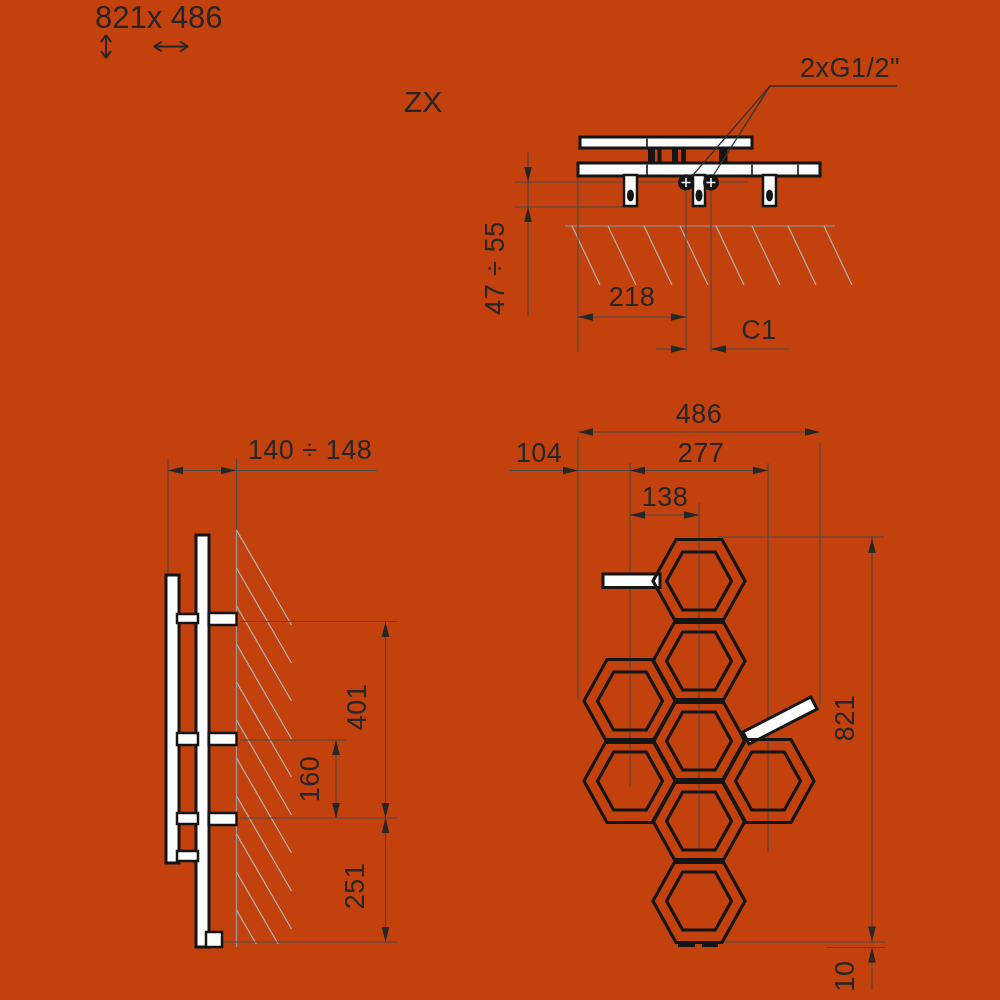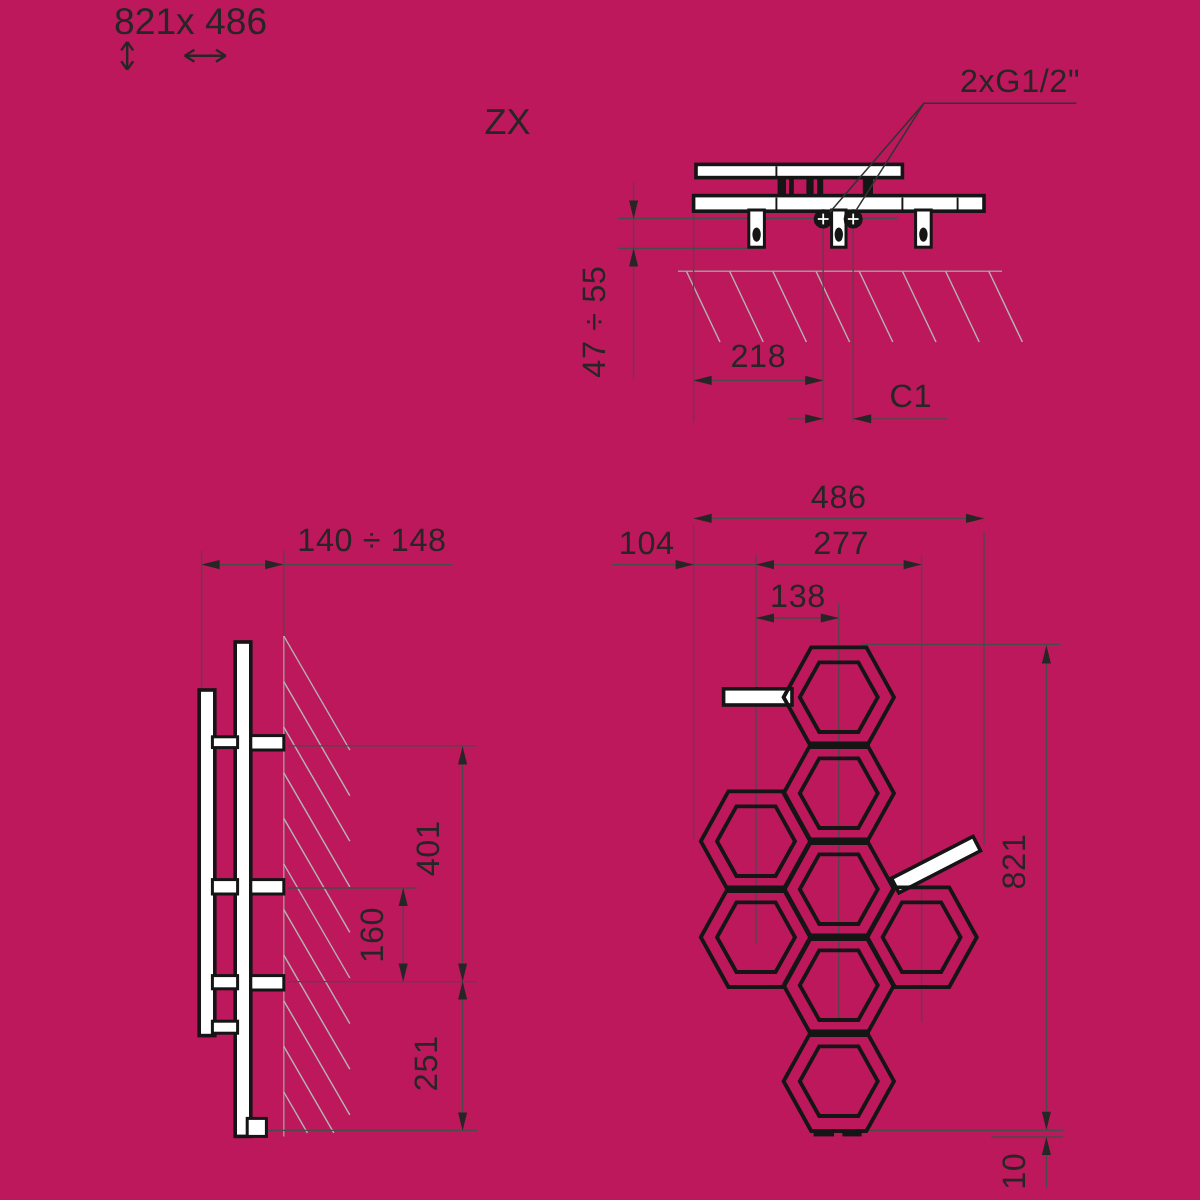--- a/index.html
+++ b/index.html
@@ -1,16 +1,16 @@
 <!DOCTYPE html>
 <html><head>
 <meta charset="utf-8">
 <style>
   html,body{margin:0;padding:0;background:#fff;}
-  .sheet{position:relative;width:1000px;height:1000px;background:#be185d;overflow:hidden;}
+  .sheet{position:relative;width:1000px;height:1000px;background:#c2410c;overflow:hidden;}
   svg{display:block;}
   text{font-family:"Liberation Sans","DejaVu Sans",sans-serif;fill:#262626;}
   .dim{font-size:27px;letter-spacing:0.5px;}
   .big{font-size:31px;}
   .sec{font-size:30px;}
   .thin{stroke:#4a4a4a;stroke-width:1.1;fill:none;}
   .main{stroke:#151515;stroke-width:3.2;fill:none;}
   .mainf{stroke:#151515;stroke-width:3;fill:#ffffff;}
   .thinmain{stroke:#151515;stroke-width:2.5;fill:#ffffff;}
   .arrow{fill:#262626;stroke:none;}

